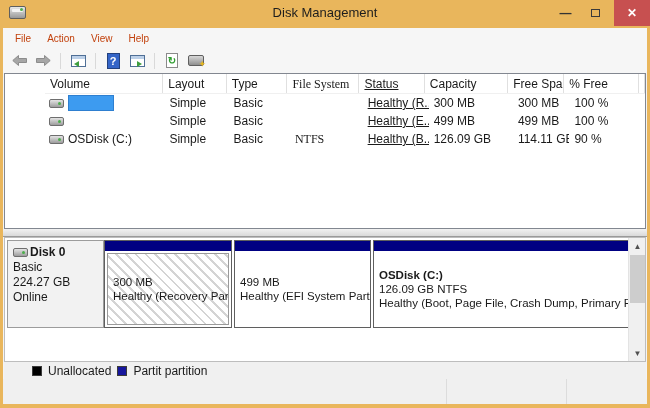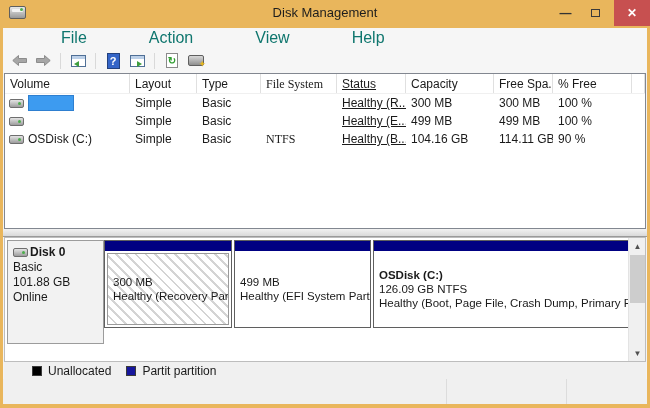--- a/index.html
+++ b/index.html
@@ -16,54 +16,54 @@
   .cap-btn { position:absolute; top:0; height:26px; display:flex; align-items:center; justify-content:center; font-size:12px; color:#333; cursor:default; }
   .btn-min { right:70px; width:29px; font-weight:bold; }
   .btn-max { right:40px; width:29px; }
   .max-glyph { width:9px; height:8px; border:1px solid #3a3a3a; display:inline-block; }
   .btn-close { right:0; width:36px; color:#fff; font-size:12px; font-weight:bold; }
 
   
   .client { position:absolute; left:3px; right:3px; top:28px; bottom:4px; background:#F4F4F4; }
 
   .menubar { position:absolute; top:0; left:0; right:0; height:20px; display:flex; align-items:center; padding-left:4px; background:#F6F6F6; }
-  .menu-item { padding:2px 8px; font-size:16px; color:#0f766e;margin-left:46px; }
+  .menu-item { padding:2px 8px; font-size:10px; color:#c2410c; }
 
   .toolbar { position:absolute; top:20px; left:0; right:0; height:25px; display:flex; align-items:center; padding-left:6px; gap:4px; background:#F6F6F6; }
   .tb-sep { width:1px; height:16px; background:#D9D9D9; margin:0 3px; }
   .tb-btn { width:20px; height:20px; display:flex; align-items:center; justify-content:center; }
   .arrow-svg { display:block; }
   .win-ico { position:relative; width:15px; height:12px; border:1px solid #4f6f96; background:#fff; }
   .win-ico::before { content:''; position:absolute; left:0; top:0; right:0; height:3px; background:#bcd0e8; }
   .win-ico .tri-l { position:absolute; left:2px; top:5px; width:0; height:0; border-top:3px solid transparent; border-bottom:3px solid transparent; border-right:5px solid #3f9e3f; }
   .win-ico .tri-r { position:absolute; right:2px; top:5px; width:0; height:0; border-top:3px solid transparent; border-bottom:3px solid transparent; border-left:5px solid #3f9e3f; }
   .help-ico { width:13px; height:16px; background:#3465c8; border:1px solid #23417e; color:#fff; font-size:11px; font-weight:bold; display:flex; align-items:center; justify-content:center; }
   .refresh-ico { position:relative; width:12px; height:15px; background:#fff; border:1px solid #8a8a8a; color:#2f9e2f; font-size:10px; font-weight:bold; display:flex; align-items:center; justify-content:center; }
   .vhd-ico { position:relative; width:16px; height:11px; background:linear-gradient(#d8d8d8,#8f8f8f); border:1px solid #5f5f5f; border-radius:2px; }
   .vhd-ico::after { content:'✦'; position:absolute; right:-3px; bottom:-4px; color:#e3b520; font-size:9px; }
 
   
-  .list-pane { position:absolute; top:45px; left:1px; width:642px; height:156px; background:#fff; border:1px solid #828790; overflow:hidden; }
+  .list-pane { position:absolute; top:45px; left:1px; width:642px; height:156px; background:#fff; border:1px solid #828790; overflow:hidden;padding-left:40px; }
   .list-header { display:flex; height:20px; border-bottom:1px solid #f0f0f0; }
   .hcell { border-right:1px solid #E0E0E0; font-size:12px; color:#1a1a1a; padding:3px 0 0 5px; white-space:nowrap; overflow:hidden; }
   .lrow { display:flex; height:18px; align-items:center; }
   .cell { font-size:12px; color:#1a1a1a; padding-left:5px; white-space:nowrap; overflow:hidden; }
   .c0{width:125px;} .c1{width:67px;} .c2{width:64px;} .c3{width:76px;font-family:Liberation Serif, serif;} .c4{width:69px;text-decoration:underline;} .c5{width:88px;} .c6{width:59px;} .c7{width:79px;} .cf{flex:1;}
   .vol-cell { display:flex; align-items:center; gap:4px; padding-left:4px; }
   .disk-ico { flex:none; width:15px; height:9px; background:linear-gradient(#e4e4e4,#9d9d9d); border:1px solid #6e6e6e; border-radius:2px; position:relative; }
   .disk-ico::after { content:''; position:absolute; right:2px; bottom:2px; width:3px; height:3px; background:#4cae4c; border-radius:50%; }
   .sel-box { width:46px; height:16px; border:1px solid #2e7fd0; }
 
   
   .splitter { position:absolute; top:201px; left:0; right:0; height:8px; background:linear-gradient(#f2f2f2,#d9d9d9); border-bottom:1px solid #9a9a9a; }
 
   
   .graph-pane { position:absolute; top:209px; left:1px; width:642px; height:125px; background:#fff; border:1px solid #bdbdbd; overflow:hidden; }
   .disk-row { position:absolute; left:2px; top:2px; right:19px; height:88px; }
-  .disk-label { position:absolute; left:0; top:0; width:97px; height:104px; background:#F2F2F2; border:1px solid #9c9c9c; padding:4px 0 0 5px; font-size:12px; line-height:15px; color:#1a1a1a; }
+  .disk-label { position:absolute; left:0; top:0; width:97px; height:88px; background:#F2F2F2; border:1px solid #9c9c9c; padding:4px 0 0 5px; font-size:12px; line-height:15px; color:#1a1a1a; }
   .dl-title { display:flex; align-items:center; gap:2px; font-weight:bold; }
   .partition { position:absolute; top:0; height:88px; border:1px solid #5f5f5f; background:#fff; }
   .pband { height:10px; }
   .pbody { position:absolute; left:0; right:0; top:10px; bottom:0; display:flex; flex-direction:column; justify-content:center; padding-left:5px; font-size:11.5px; line-height:14px; white-space:nowrap; overflow:hidden; color:#1a1a1a; }
   .partition.selected .pbody { left:2px; right:2px; bottom:2px; top:12px; border:1px solid #9a9a9a;
      background:repeating-linear-gradient(45deg,#ffffff 0 5px,#d4d4d4 5px 7px); }
   .p-title { font-weight:bold; }
   .cdrom-row { position:absolute; left:2px; top:92px; right:19px; height:60px; }
   .cd-label { position:absolute; left:0; top:0; width:97px; height:60px; background:#F2F2F2; border:1px solid #9c9c9c; padding:3px 0 0 3px; font-size:12px; line-height:15px; color:#1a1a1a; }
   .cd-title { display:flex; align-items:center; gap:2px; font-weight:bold; }
@@ -71,21 +71,21 @@
   .cd-ico::before { content:''; position:absolute; left:2px; top:1px; width:8px; height:8px; border-radius:50%; background:radial-gradient(circle at 50% 50%, #fff 0 1px, #c9c9c9 2px, #efefef 4px); border:1px solid #999; }
   .cd-media { position:absolute; left:97px; top:0; right:0; height:60px; background:#FAFAFA; border:1px solid #9c9c9c; }
   .vscroll { position:absolute; right:0; top:0; bottom:0; width:17px; background:#F0F0F0; border-left:1px solid #E3E3E3; }
   .vs-arrow { position:absolute; left:0; width:17px; height:16px; display:flex; align-items:center; justify-content:center; font-size:8px; color:#505050; }
   .vs-up { top:0; } .vs-down { bottom:0; }
   .vs-thumb { position:absolute; left:1px; top:17px; width:15px; height:48px; background:#CDCDCD; }
 
   
   .legend { position:absolute; top:334px; left:1px; width:642px; height:17px; background:#F0F0F0; display:flex; align-items:center; padding-left:28px; gap:6px; }
   .swatch { width:10px; height:10px; border:1px solid #3a3a3a; }
-  .legend-label { font-size:12px; color:#1a1a1a; margin-right:9px; }
+  .legend-label { font-size:12px; color:#1a1a1a; margin-right:0; }
 
   
   .statusbar { position:absolute; top:351px; left:0; right:0; bottom:0; background:#F0F0F0; display:flex; }
   .sb-cell { border-left:1px solid #DCDCDC; }
   .sb-main { flex:1; border-left:none; }
   .sb-2 { width:120px; } .sb-3 { width:81px; }
 </style>
 </head>
 <body>
 
@@ -192,38 +192,38 @@
 
       <div class="lrow">
         <div class="cell c0 vol-cell">
           <span class="disk-ico"></span>
           <span>OSDisk (C:)</span>
         </div>
         <div class="cell c1">Simple</div>
         <div class="cell c2">Basic</div>
         <div class="cell c3">NTFS</div>
         <div class="cell c4">Healthy (B...</div>
-        <div class="cell c5">104.16 GB</div>
+        <div class="cell c5">126.09 GB</div>
         <div class="cell c6">114.11 GB</div>
         <div class="cell c7">90 %</div>
       </div>
     </div>
 
     <div class="splitter"></div>
 
     <div class="graph-pane">
 
       <div class="disk-row">
         <div class="disk-label">
           <div class="dl-title">
             <span class="disk-ico"></span>
             <span>Disk 0</span>
           </div>
           <div>Basic</div>
-          <div>101.88 GB</div>
+          <div>224.27 GB</div>
           <div>Online</div>
         </div>
 
         <div class="partition selected" style="left:97px; width:128px;">
           <div class="pband" style="background-color: rgb(0, 0, 130);"></div>
           <div class="pbody">
             <div>300 MB</div>
             <div>Healthy (Recovery Parti</div>
           </div>
         </div>

